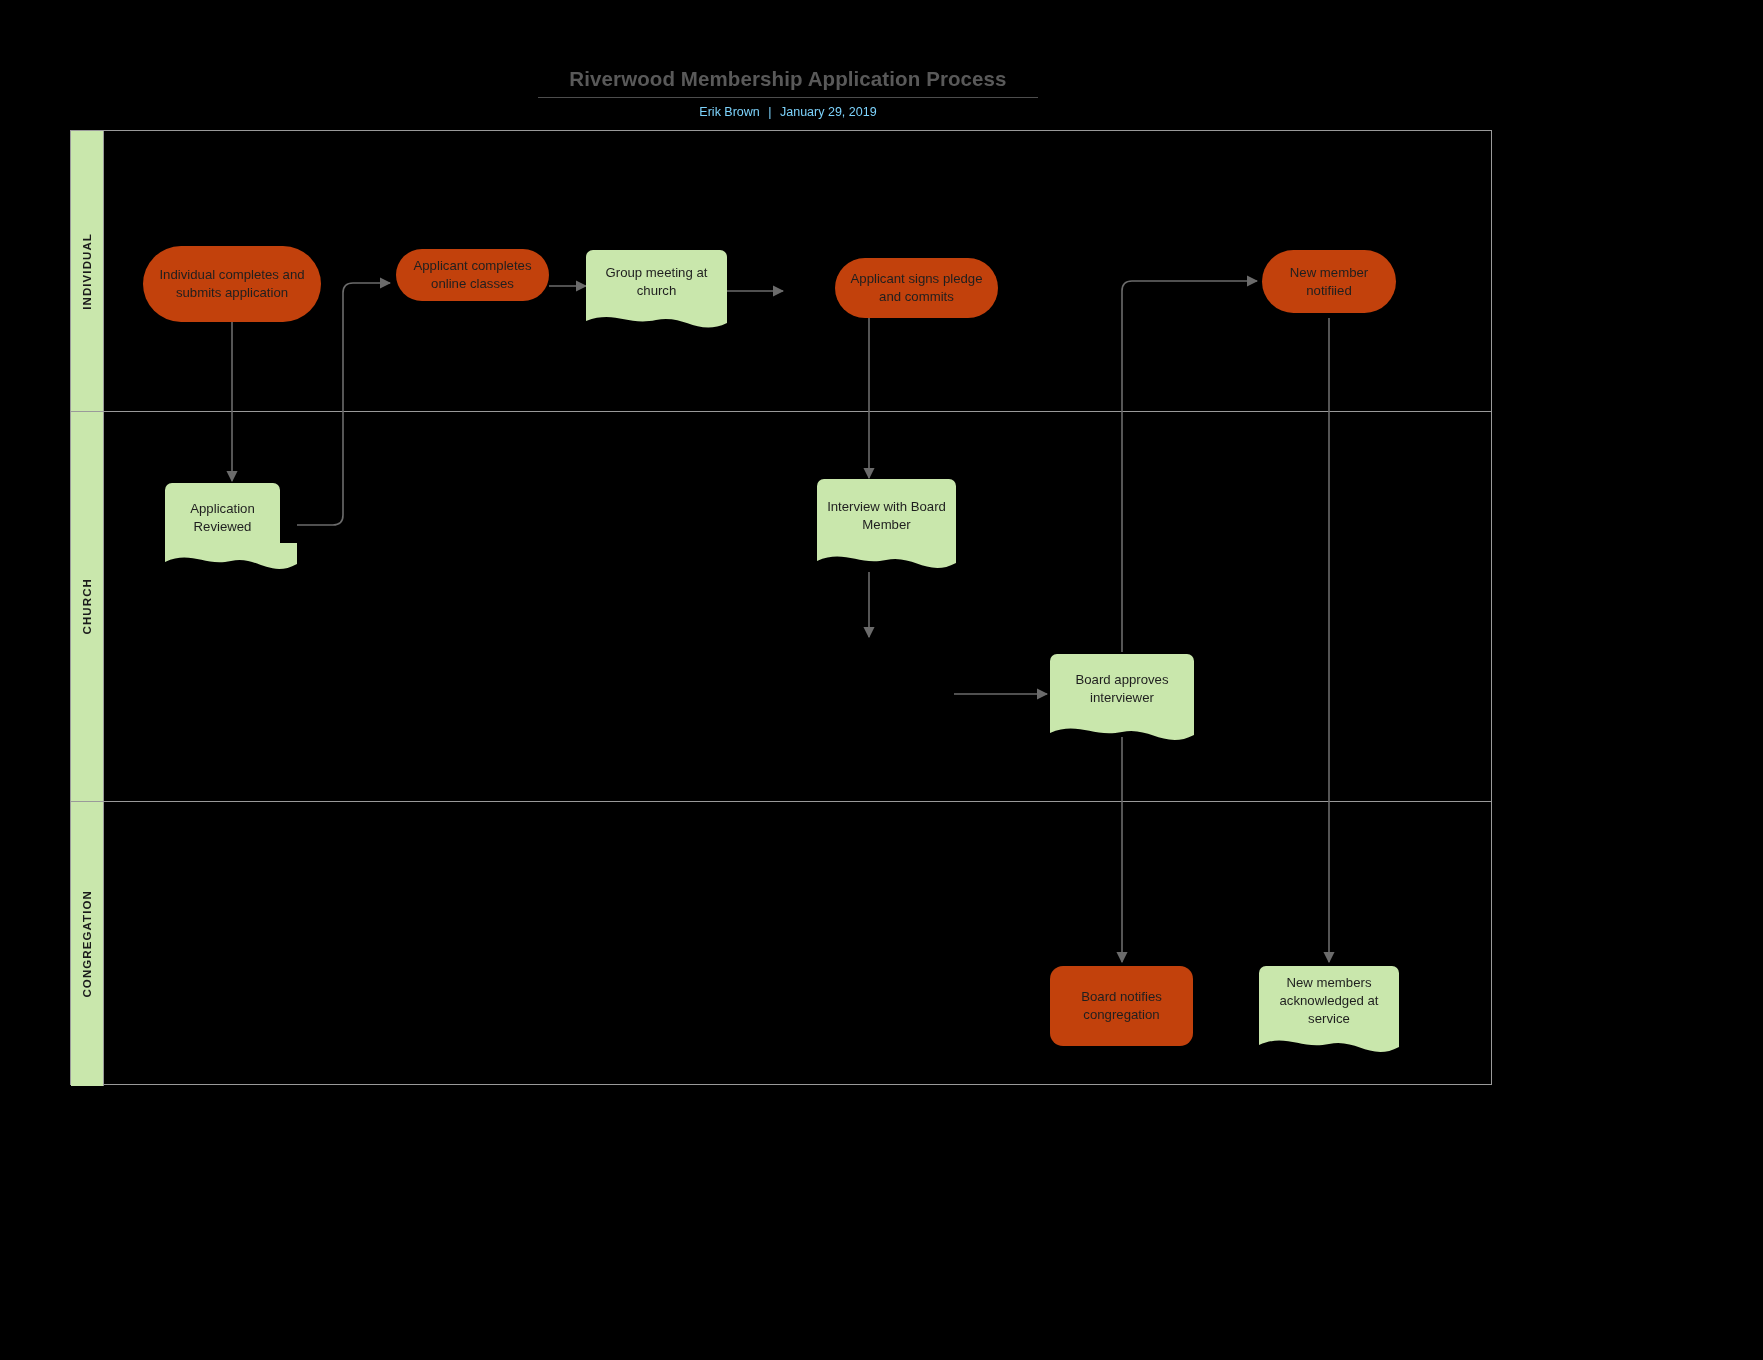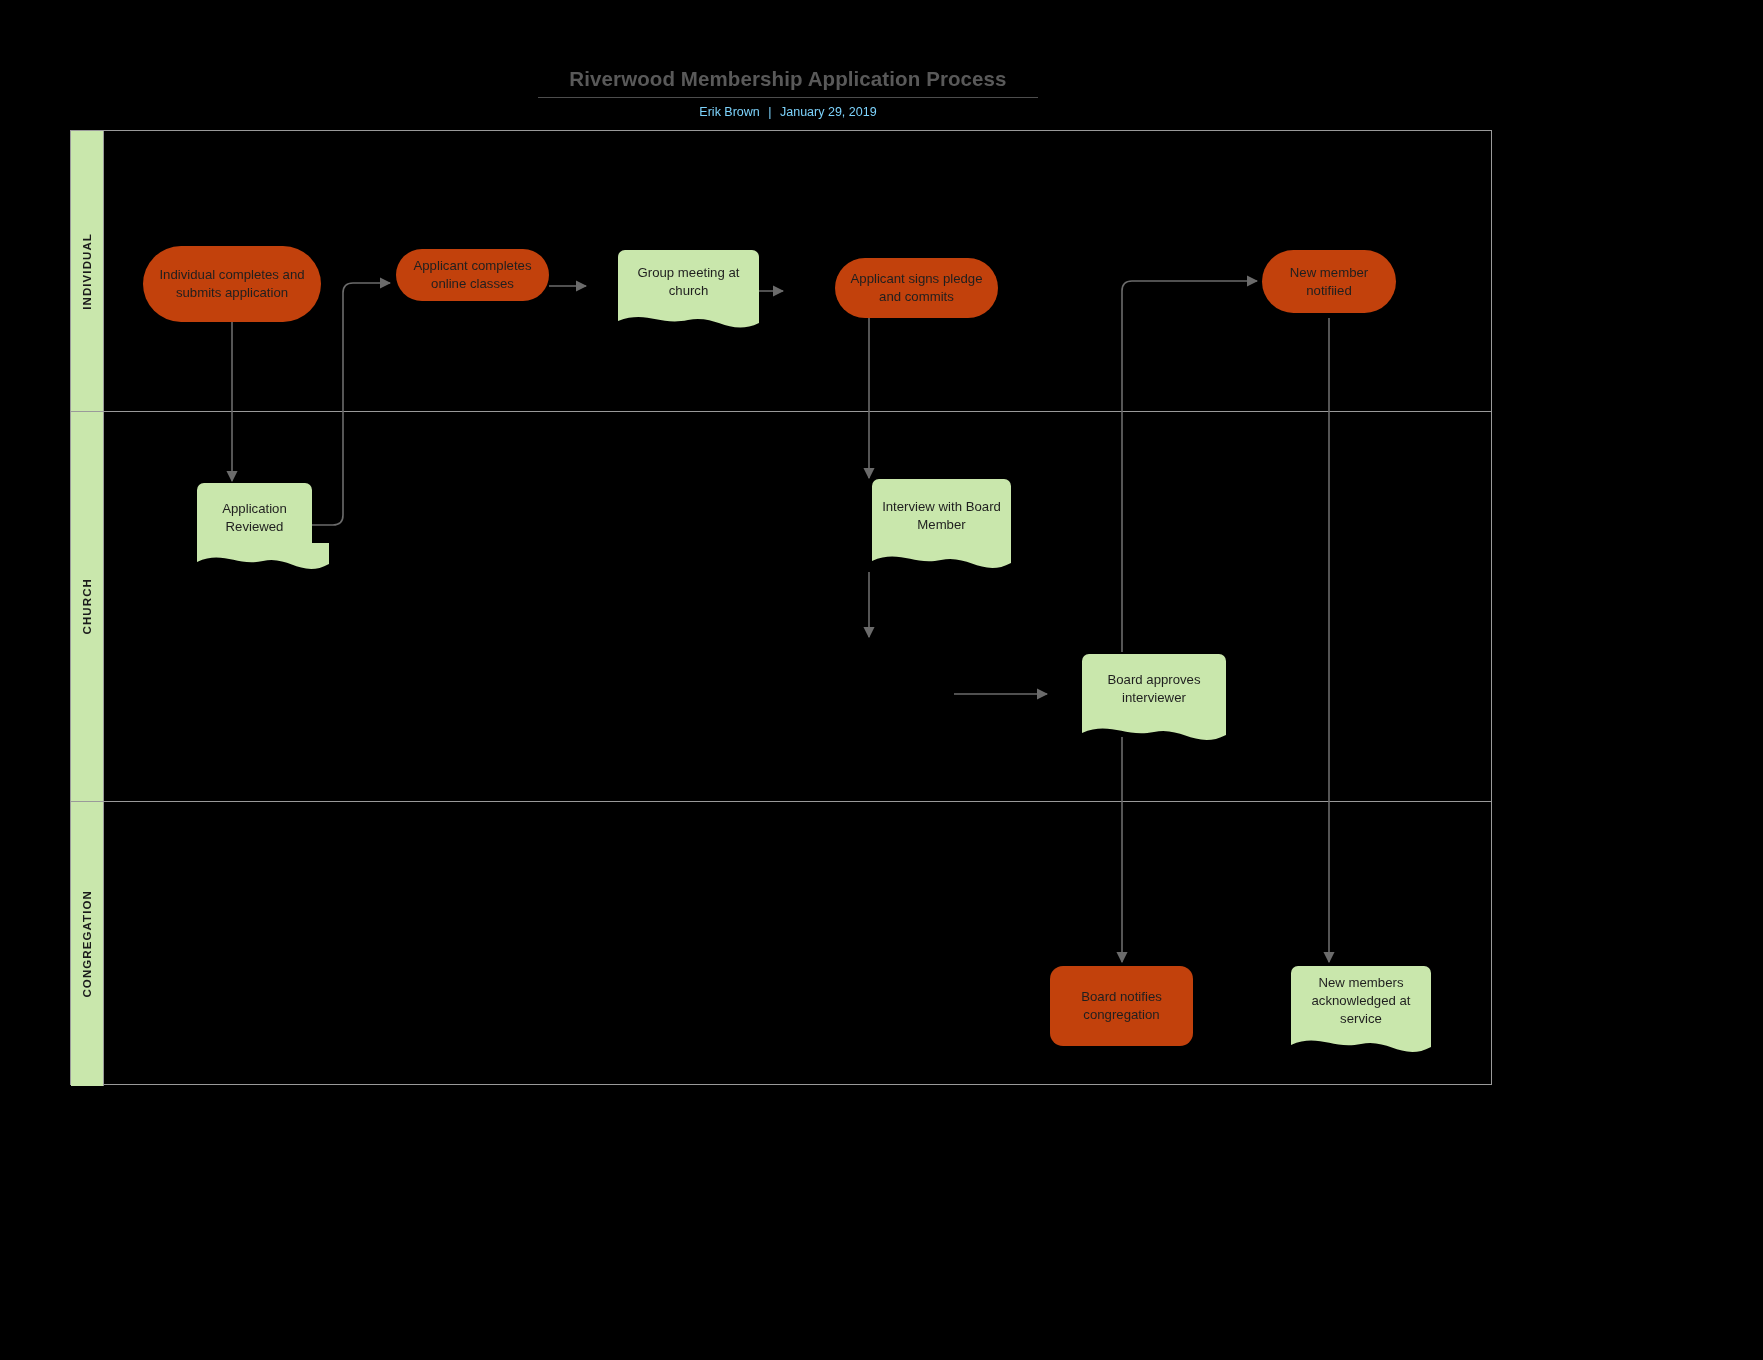--- a/index.html
+++ b/index.html
@@ -107,21 +107,20 @@
     z-index: 5;
   }
   .node .label { width: 100%; }
   .node.pill { border-radius: 46px; }
   .node.rect { border-radius: 13px; }
 
   
   .node.doc {
     background: transparent;
     padding: 0;
-    margin-left: 32px;
   }
   .node.doc .doc-body {
     position: absolute;
     left: 0; top: 0; right: 0;
     background: #c9e7ac;
     border-radius: 7px 7px 0 0;
   }
   .node.doc .doc-wave {
     position: absolute;
     left: 0; right: 0; bottom: 0;
@@ -236,21 +235,21 @@
   </div>
 
   <div class="node doc" style="left:165px; top:483px; width:115px; height:90px;">
     <div class="doc-body" style="height:66px;"></div>
     <svg class="doc-wave" width="132" height="30" viewBox="0 0 132 30" preserveAspectRatio="none">
       <path d="M0 0 L132 0 L132 21 C 105 36, 92 12, 66 18 C 40 24, 26 7, 0 19 Z" fill="#c9e7ac"></path>
     </svg>
     <div class="label" style="margin-bottom:20px;">Application Reviewed</div>
   </div>
 
-  <div class="node doc" style="left:840px; top:479px; width:139px; height:93px;">
+  <div class="node doc" style="left:817px; top:479px; width:139px; height:93px;">
     <div class="doc-body" style="height:68px;"></div>
     <svg class="doc-wave" width="139" height="30" viewBox="0 0 139 30" preserveAspectRatio="none">
       <path d="M0 0 L139 0 L139 21 C 111 36, 97 12, 69 18 C 42 24, 27 7, 0 19 Z" fill="#c9e7ac"></path>
     </svg>
     <div class="label" style="margin-bottom:20px;">Interview with Board Member</div>
   </div>
 
 
   <div class="node doc" style="left:1050px; top:654px; width:144px; height:90px;">
     <div class="doc-body" style="height:66px;"></div>

